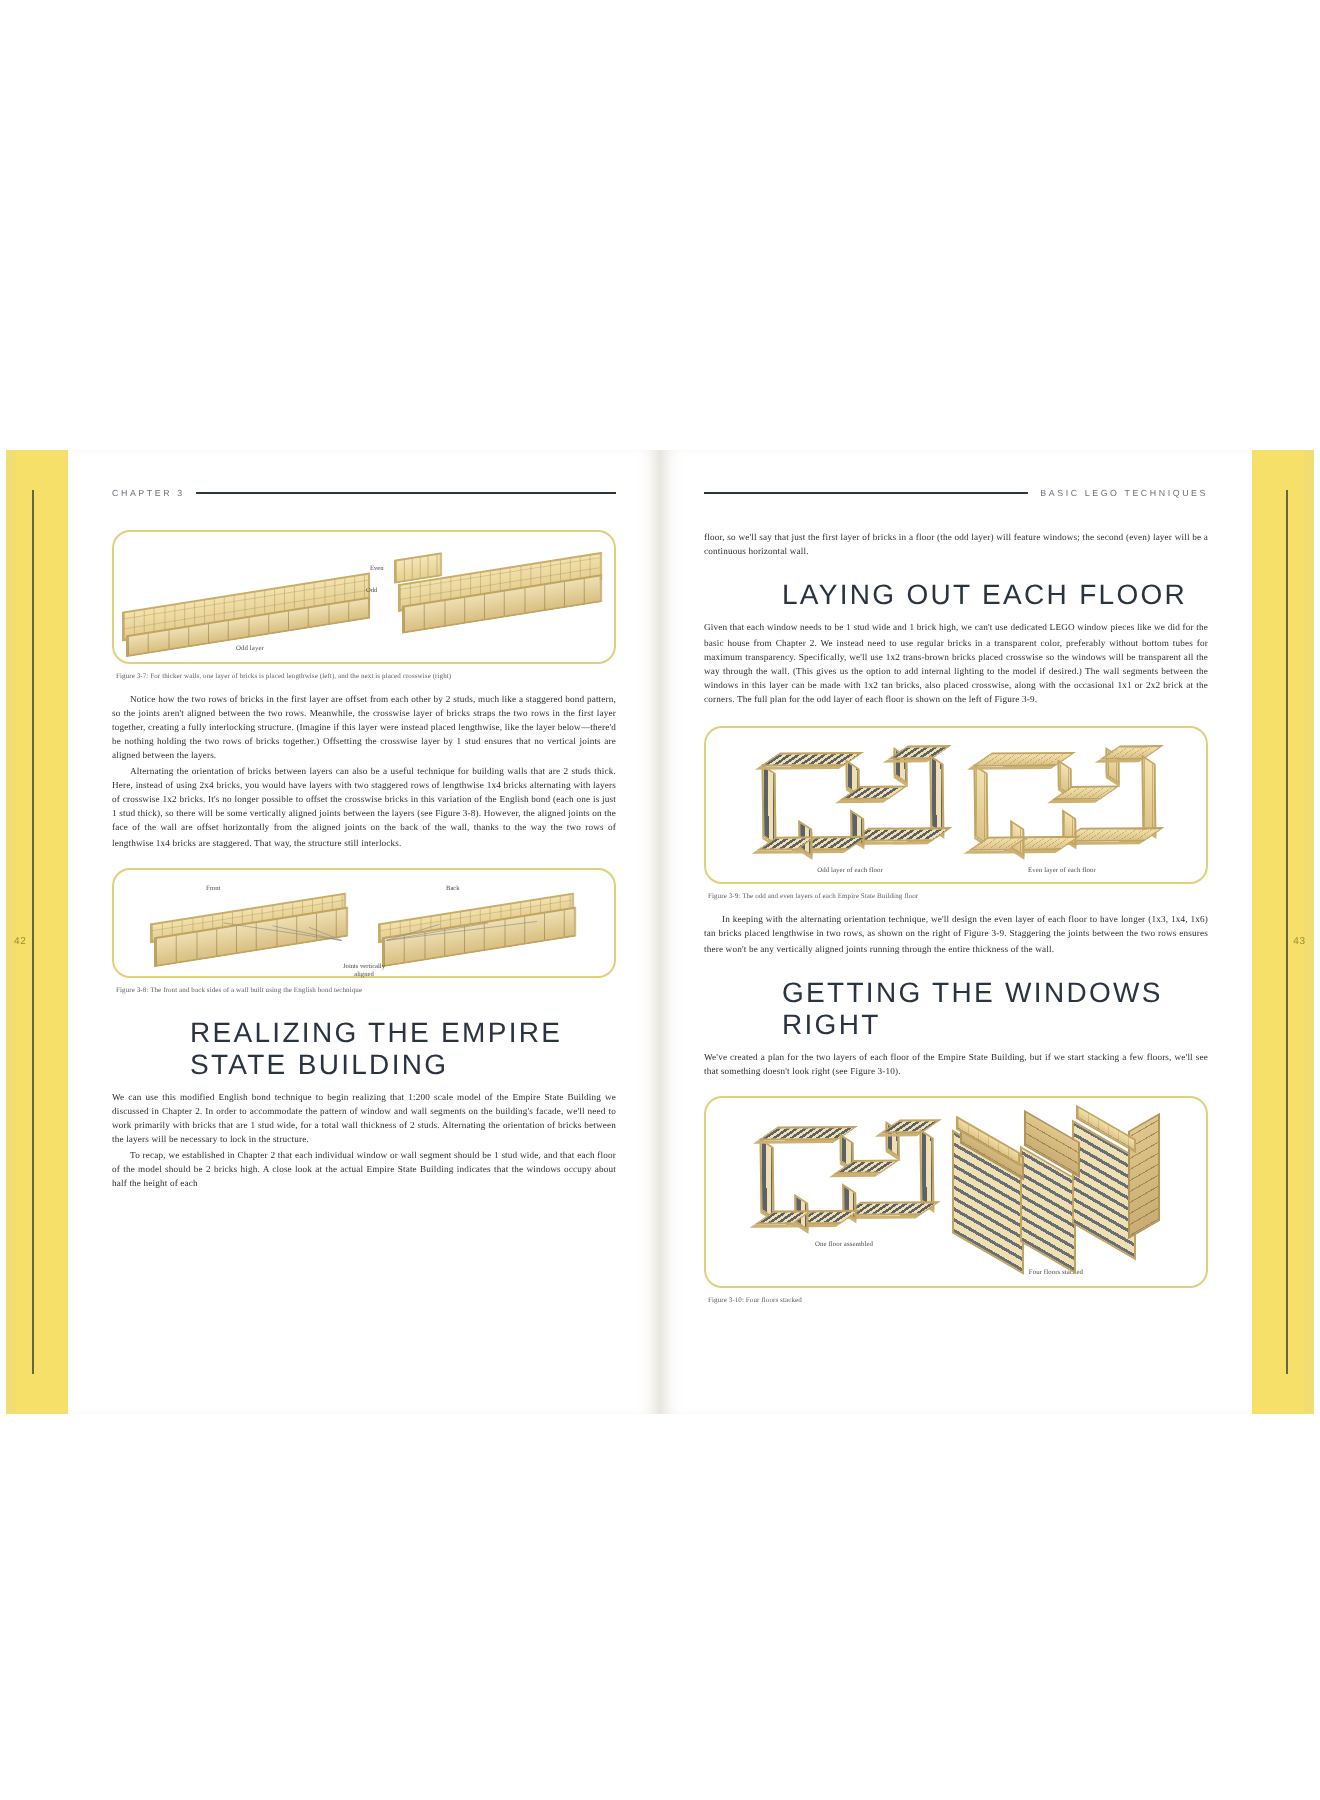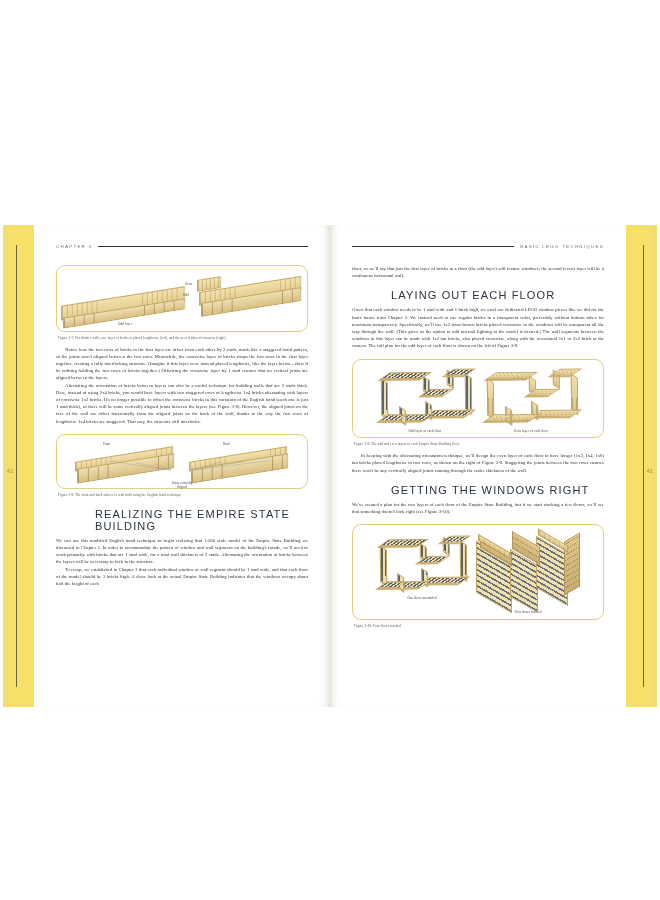--- a/index.html
+++ b/index.html
@@ -107,21 +107,21 @@
     line-height: 7.2px;
     color: #2b2b2b;
     text-align: justify;
     letter-spacing: .08px;
   }
   p.body.indent { text-indent: 9px; }
   p.body + p.body { margin-top: 0; }
 
   h2.head {
     font-family: "Liberation Sans", sans-serif;
-    font-size: 11px;
+    font-size: 14px;
     letter-spacing: 1.15px;
     font-weight: 400;
     color: #2a3340;
     margin: 10px 0 5px 0;
     text-transform: uppercase;
     padding-left: 39px;
   }
 
   
   .figure { margin: 9px 0 5px 0; }

